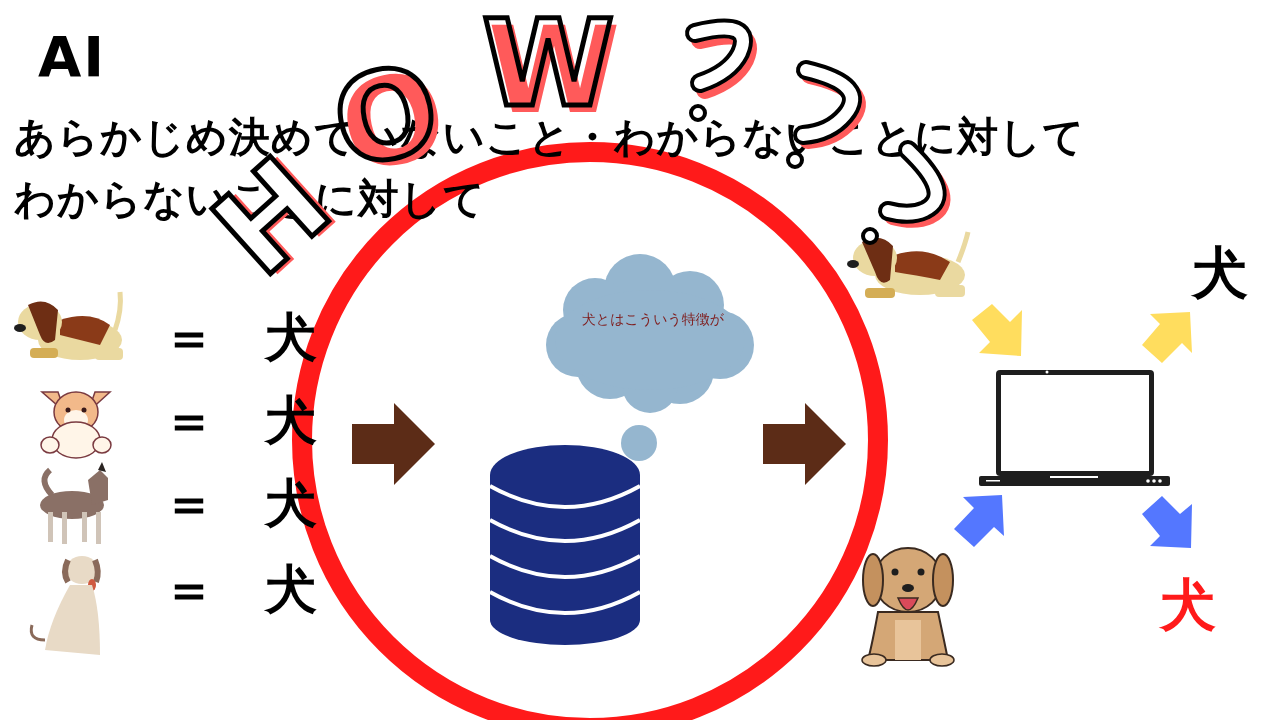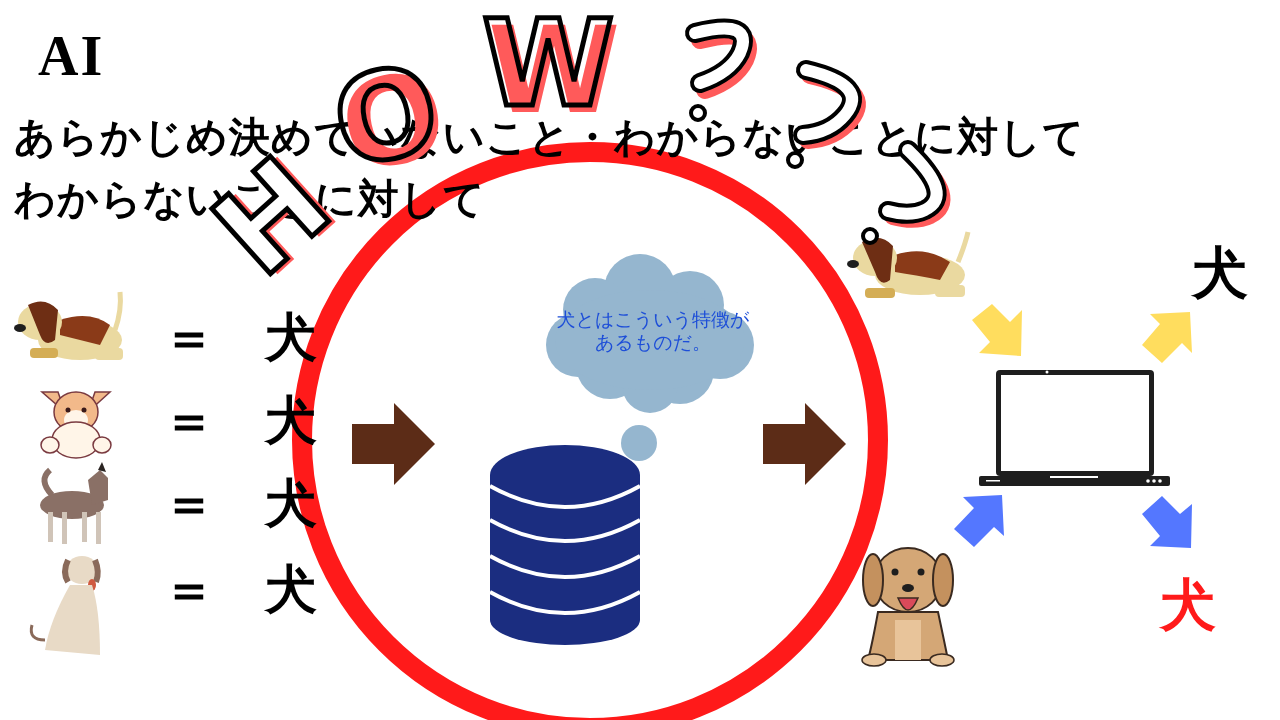--- a/index.html
+++ b/index.html
@@ -1,25 +1,25 @@
 <!DOCTYPE html>
 <html><head>
   <meta charset="utf-8">
   <style>
     html, body { margin:0; padding:0; }
     body { width:1280px; height:720px; background:#ffffff; position:relative; overflow:hidden;
            font-family:"DejaVu Sans", "Liberation Sans", sans-serif; }
-    .abs { position:absolute;font-family:Liberation Serif, serif; }
+    .abs { position:absolute; }
     .title { left:38px; top:24px; font-size:56px; font-weight:bold; color:#000; letter-spacing:2px; }
     .line { left:14px; font-size:41px; font-weight:bold; color:#000; white-space:nowrap; letter-spacing:1px; }
     .line1 { top:110px; }
     .line2 { top:172px; }
     .eq { font-size:52px; font-weight:bold; color:#000; left:163px; }
     .inu { font-size:52px; font-weight:bold; color:#000; left:265px; }
-    .cloud-text { left:548px; top:308px; width:210px; text-align:center; font-size:19px; color:#1d4ed8; line-height:23px; }
+    .cloud-text { left:548px; top:308px; width:210px; text-align:center; font-size:14px; color:#7f1d1d; line-height:23px; }
     .inu-out-black { left:1192px; top:236px; font-size:56px; font-weight:bold; color:#000; }
     .inu-out-red { left:1160px; top:568px; font-size:56px; font-weight:bold; color:#ff1a1a; }
     svg.full { position:absolute; left:0; top:0; }
   </style>
 </head>
 <body>
 
 <svg class="full" width="1280" height="720" viewBox="0 0 1280 720">
 
   <circle cx="590" cy="440" r="288" fill="none" stroke="#ff1a1a" stroke-width="20"></circle>
@@ -152,21 +152,20 @@
 <div class="abs inu" style="top:303px;">犬</div>
 <div class="abs eq" style="top:386px;">＝</div>
 <div class="abs inu" style="top:386px;">犬</div>
 <div class="abs eq" style="top:469px;">＝</div>
 <div class="abs inu" style="top:469px;">犬</div>
 <div class="abs eq" style="top:555px;">＝</div>
 <div class="abs inu" style="top:555px;">犬</div>
 
 <div class="abs cloud-text">
   <div>犬とはこういう特徴が</div>
-  <div>あるものだ。</div>
 </div>
 
 <div class="abs inu-out-black">犬</div>
 <div class="abs inu-out-red">犬</div>
 
 <svg class="full" width="1280" height="720" viewBox="0 0 1280 720" style="pointer-events:none;">
   <g font-family="DejaVu Sans, sans-serif" font-weight="bold" font-size="120">
     <text x="215" y="260" transform="rotate(-42 270 200)" fill="#ff5a5a" stroke="none">H</text>
     <text x="210" y="255" transform="rotate(-42 270 200)" fill="#ffffff" stroke="#000" stroke-width="5">H</text>
     <text x="342" y="163" transform="rotate(-12 395 120)" fill="#ff5a5a">O</text>

